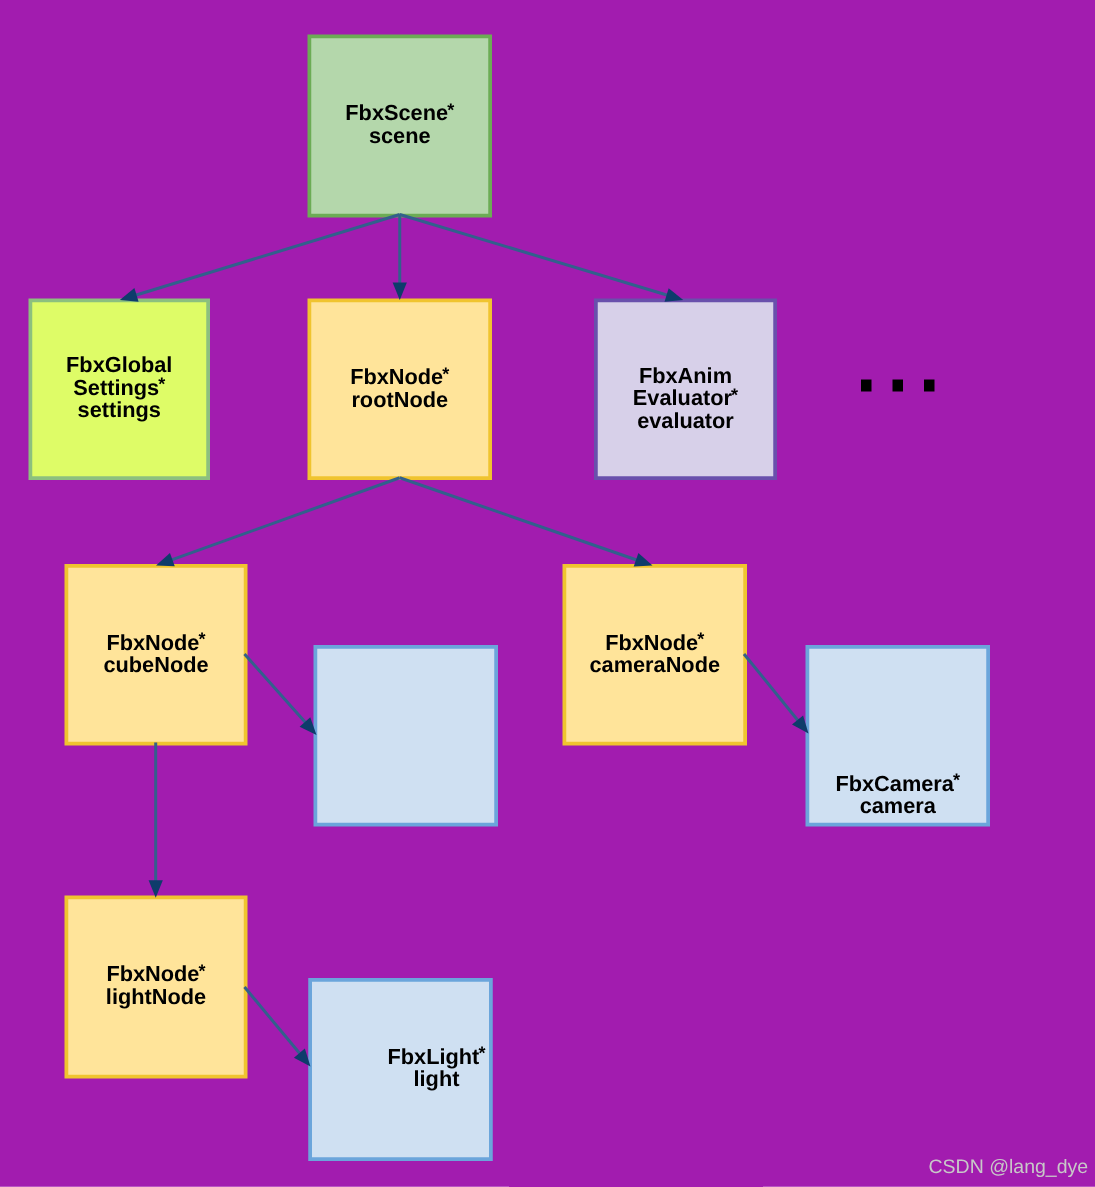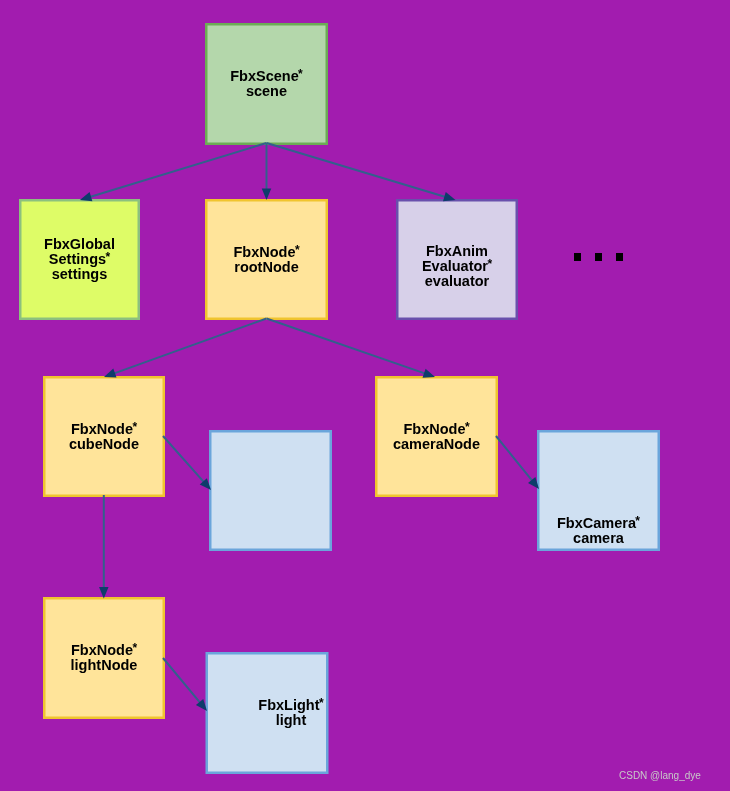--- a/index.html
+++ b/index.html
@@ -8,21 +8,21 @@
        font-family:"Liberation Sans", sans-serif;}
   #canvas{position:relative;width:730px;height:791px;background:#ffffff;}
   svg.layer{position:absolute;left:0;top:0;width:730px;height:791px;overflow:visible;}
   .node{position:absolute;box-sizing:border-box;display:flex;align-items:center;
         justify-content:center;text-align:center;color:#000000;font-weight:bold;
         font-size:14.5px;line-height:14.8px;}
   .node .label{white-space:nowrap;}
   sup.star{font-size:12px;vertical-align:baseline;line-height:1;position:relative;top:-3.0px;margin-left:-0.6px;}
   .dots{position:absolute;display:flex;}
   .dots i{display:block;background:#000000;}
-  .wm{position:absolute;color:#c8c8c8;font-size:10px;white-space:nowrap;}
+  .wm{position:absolute;color:#c8c8c8;font-size:13px;white-space:nowrap;}
 </style>
 </head>
 <body>
 
 <div id="canvas" style="background: #a21caf;">
 
   <svg class="layer" id="shapes" width="730" height="791">
       <rect x="206.25" y="24.25" width="120.5" height="119.5" fill="#B4D7AB" stroke="#6CAC55" stroke-width="2.5"></rect>
       <rect x="20.25" y="200.25" width="118.5" height="118.5" fill="#DEFC67" stroke="#8CC07E" stroke-width="2.5"></rect>
       <rect x="206.25" y="200.25" width="120.5" height="118.5" fill="#FFE49A" stroke="#F0C42F" stroke-width="2.5"></rect>

